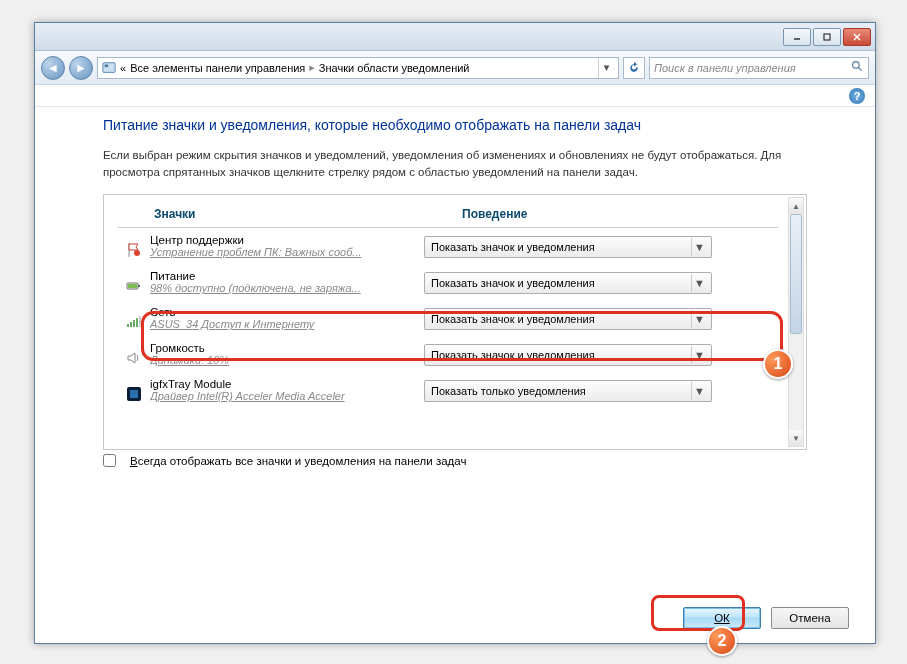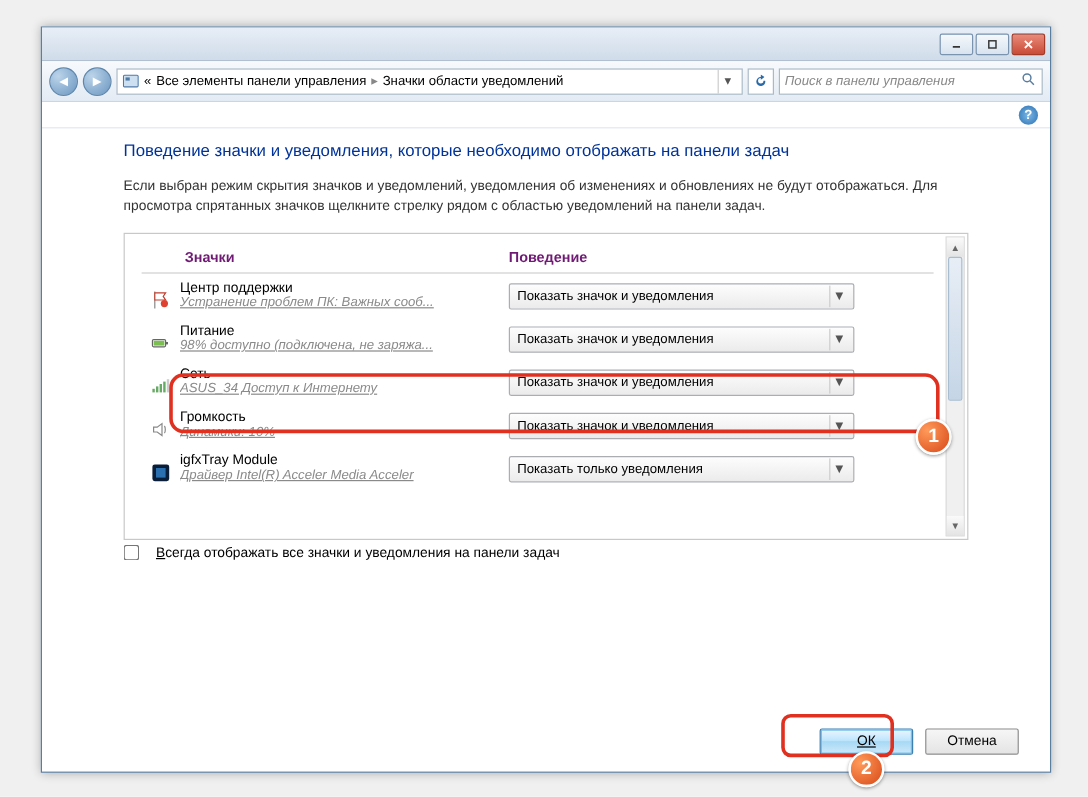--- a/index.html
+++ b/index.html
@@ -98,23 +98,24 @@
   .list-frame {
     border:1px solid #c8c8c8;
     height:256px;
     overflow:hidden;
     position:relative;
   }
   .list-inner{padding:8px 28px 8px 14px;}
   .cols {
     display:flex;
     font-weight:bold;
-    color:#701a75;
+    color:#0c4a6e;
     border-bottom:1px solid #d0d0d0;
     padding:4px 0 6px 36px;
+    gap:38px;
   }
   .col-icons{width:270px;}
   .col-behave{flex:1;}
   .row {
     display:flex;
     align-items:flex-end;
     padding:6px 0 6px 0;
   }
   .row .ico{width:32px;display:flex;justify-content:center;align-items:flex-start;padding-top:2px;}
   .row .ico svg{width:16px;height:16px;}
@@ -228,21 +229,21 @@
             <line x1="9" y1="9" x2="13" y2="13" stroke="#5a7ea0" stroke-width="1.5"></line>
           </svg></span>
     </div>
   </div>
 
   <div class="help-row">
     <div class="help-icon">?</div>
   </div>
 
   <div class="content">
-    <div class="page-title">Поведение значки и уведомления, которые необходимо отображать на панели задач</div>
+    <div class="page-title">Питание значки и уведомления, которые необходимо отображать на панели задач</div>
     <div class="page-desc">Если выбран режим скрытия значков и уведомлений, уведомления об изменениях и обновлениях не будут отображаться. Для просмотра спрятанных значков щелкните стрелку рядом с областью уведомлений на панели задач.</div>
 
     <div class="list-frame">
       <div class="list-inner">
         <div class="cols">
           <div class="col-icons">Значки</div>
           <div class="col-behave">Поведение</div>
         </div>
 
         <div class="row">

